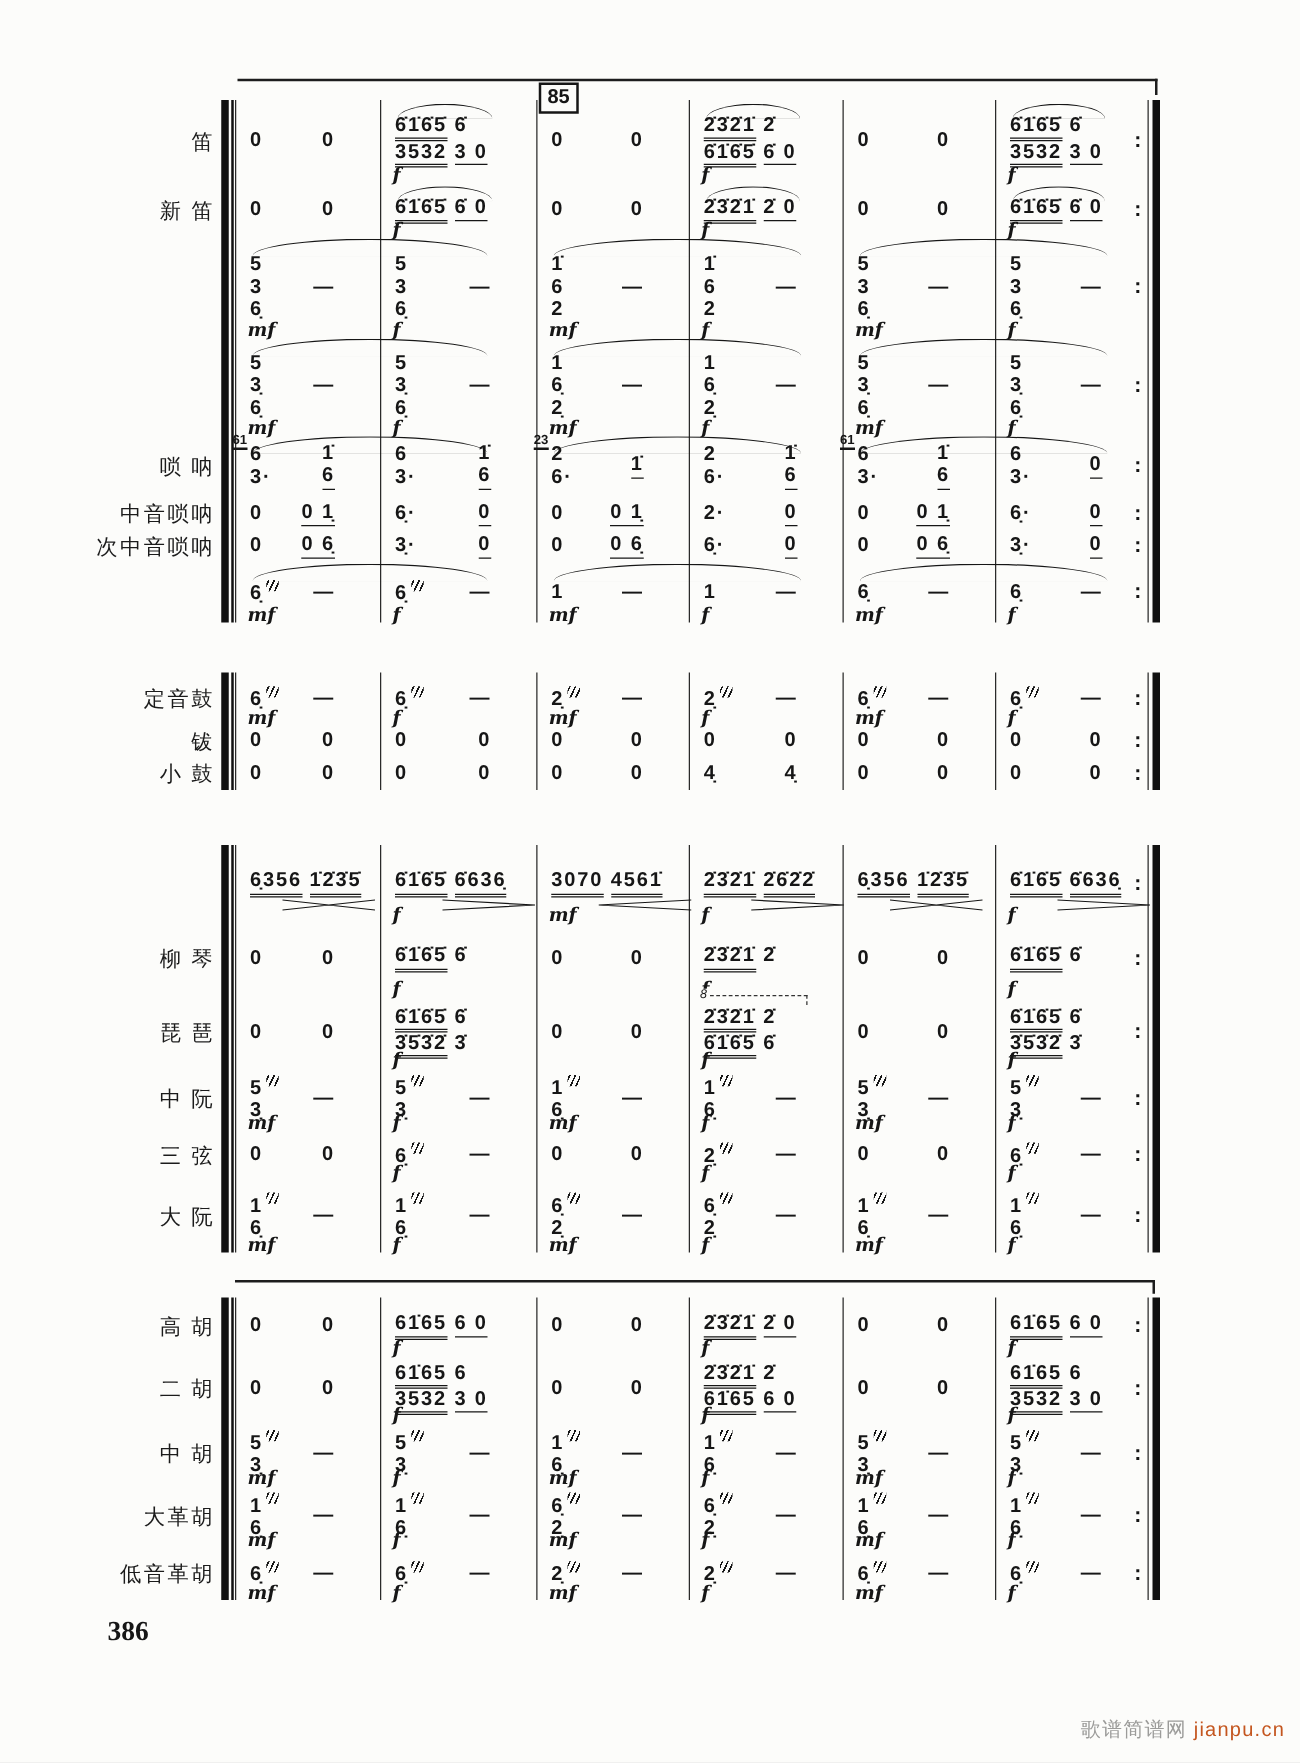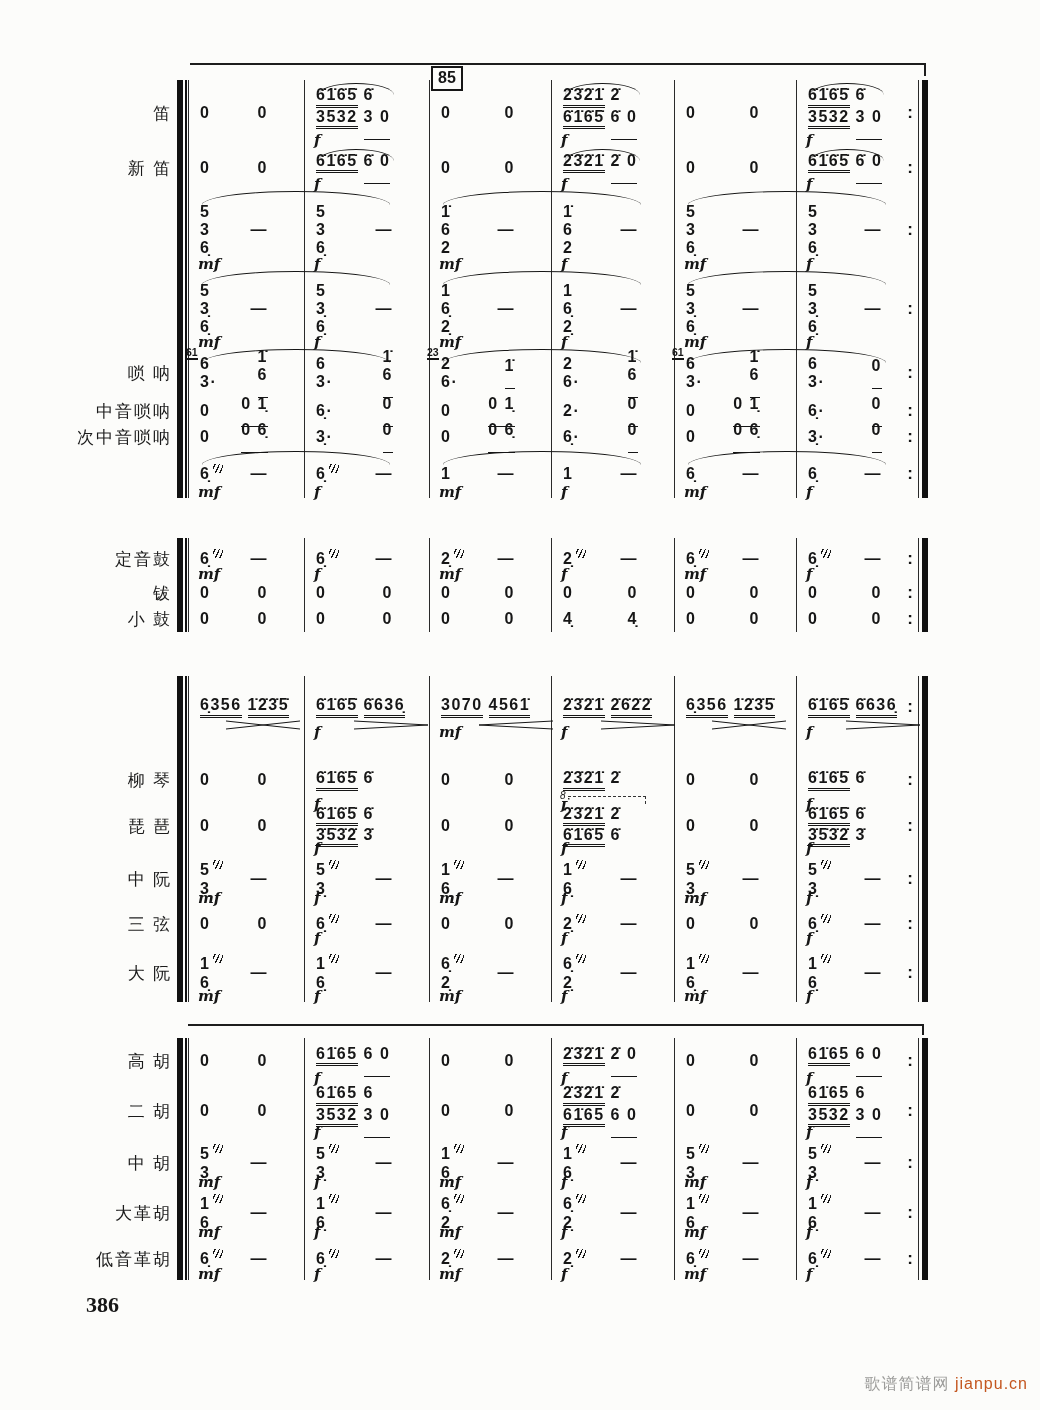--- a/index.html
+++ b/index.html
@@ -37,21 +37,21 @@
     display:flex;align-items:center;justify-content:space-between;
     padding:0 36px 0 10px;box-sizing:border-box;
   }
   .cell.one{justify-content:flex-start;}
   .col{position:relative;}
   .ln{
     font-size:16px;font-weight:bold;line-height:1.12;
     letter-spacing:1.5px;white-space:nowrap;
   }
   .ln .u2{border-bottom:3px double #161616;padding-bottom:1px;display:inline-block;line-height:1.02;}
-  .ln .u1{border-bottom:1.6px solid #161616;padding-bottom:14px;display:inline-block;line-height:1.02;}
+  .ln .u1{border-bottom:1.6px solid #161616;padding-bottom:1px;display:inline-block;line-height:1.02;}
   .dyn{
     position:absolute;left:8px;bottom:-3px;
     font-family:"DejaVu Serif","Liberation Serif",serif;
     font-style:italic;font-weight:bold;font-size:15px;letter-spacing:0;
   }
   .slur{
     position:absolute;left:12px;top:3px;width:62%;height:11px;
     border-top:1.6px solid #161616;
     border-radius:50% 50% 0 0 / 100% 100% 0 0;
   }
@@ -827,21 +827,21 @@
             <div class="col">
               <div class="ln"><span class="u2">6̇1̇6̇5̇</span><span> </span><span class="u2">6̇636̣</span></div>
             </div>
             <div class="dyn">f</div>
             <div class="hair" style="left: 46px;"><svg width="78" height="10" viewBox="0 0 78 10">
                 <path d="M2,1 L76,5 L2,9" fill="none" stroke="#161616" stroke-width="1"></path>
               </svg></div>
             <span class="rep">:</span>
           </div>
         </div>
-        <div class="row" style="top: 74px; height: 60px;">
+        <div class="row" style="top: 61px; height: 60px;">
           <div class="label">柳 琴</div>
           <div class="cell" style="left: 190px; width: 114px;">
             <div class="col">
               <div class="ln"><span>0</span></div>
             </div>
             <div class="col">
               <div class="ln"><span>0</span></div>
             </div>
           </div>
           <div class="cell one" style="left: 306px; width: 123px;">

